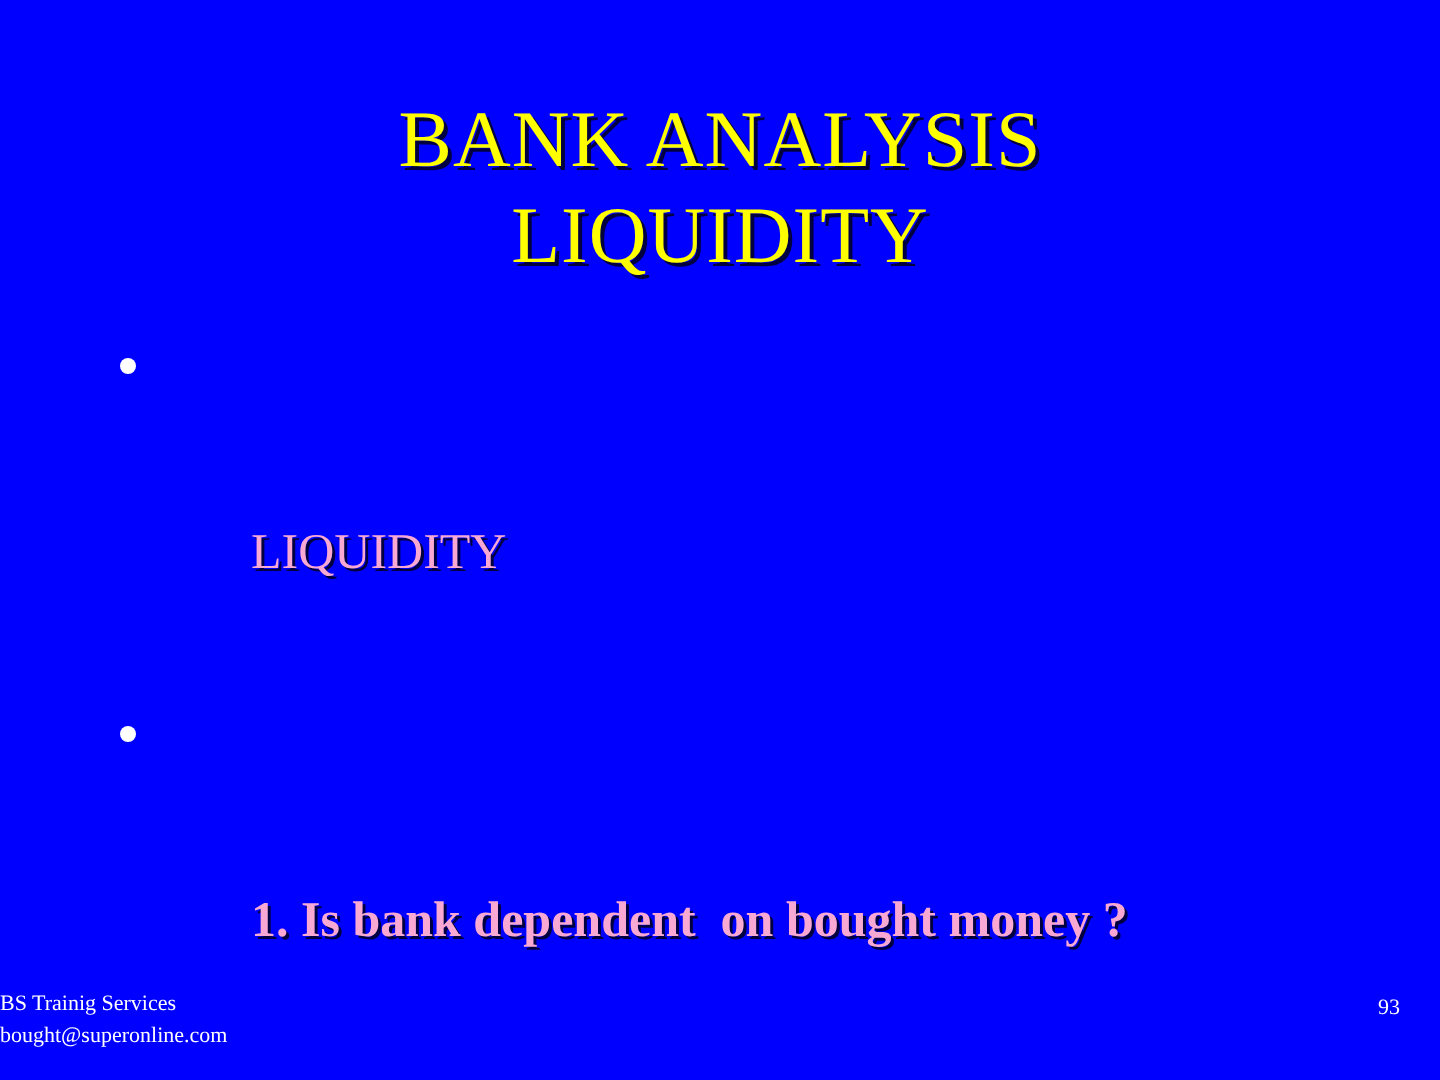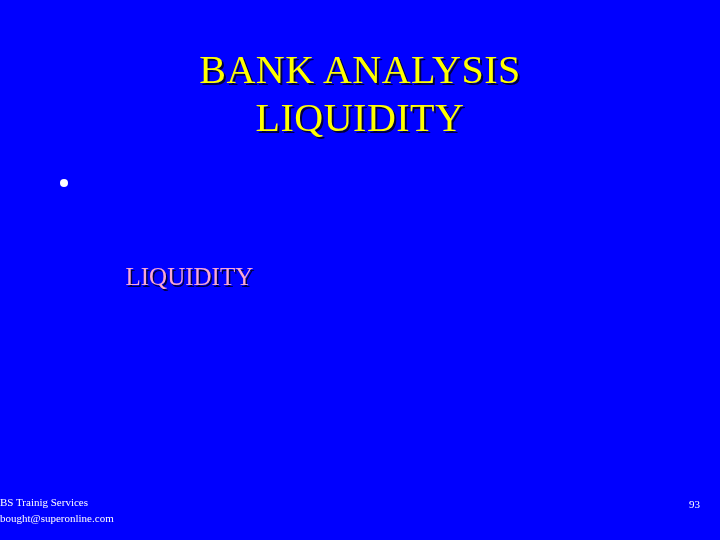--- a/index.html
+++ b/index.html
@@ -105,20 +105,24 @@
     <div class="title-line">LIQUIDITY</div>
   </div>
 
   <div id="body-block">
 
     <div class="bullet-row regular">
       <span class="bullet-dot"></span>
       <span class="bullet-text">LIQUIDITY</span>
     </div>
 
+    <div class="bullet-row bold">
+      <span class="bullet-dot"></span>
+      <span class="bullet-text">1. Is bank dependent  on bought money ?</span>
+    </div>
 
     <div class="bullet-row bold">
       
       
     </div>
 
   </div>
 
   <div id="footer-block">
     <div class="footer-line">BS Trainig Services</div>

